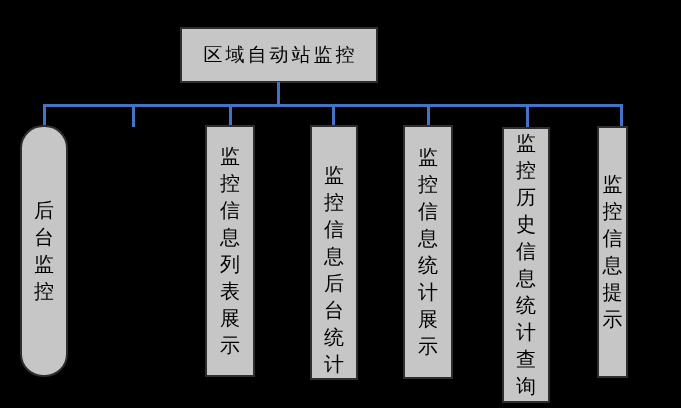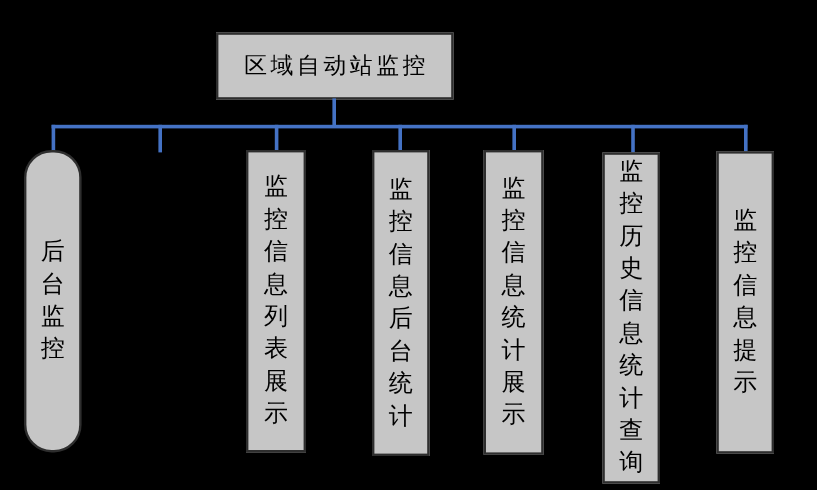--- a/index.html
+++ b/index.html
@@ -36,24 +36,24 @@
   .vtext {
     display: block;
     width: 1.15em;
     word-break: break-all;
     line-height: 27px;
     text-align: center;
   }
   .c1 { left: 20px;  top: 125px; width: 48px; height: 252px; border-radius: 23px; }
   .c2 { left: 108px; top: 125px; width: 50px; height: 252px; }
   .c3 { left: 205px; top: 125px; width: 50px; height: 252px; }
-  .c4 { left: 310px; top: 125px; width: 48px; height: 255px; }
+  .c4 { left: 310px; top: 125px; width: 48px; height: 255px; align-items: flex-end; }
   .c5 { left: 403px; top: 125px; width: 50px; height: 254px; }
   .c6 { left: 502px; top: 127px; width: 48px; height: 276px; }
-  .c7 { left: 597px; top: 126px; width: 48px; height: 252px; }
+  .c7 { left: 597px; top: 126px; width: 31px; height: 252px; }
   .line {
     position: absolute;
     background: var(--connector, #4472c4);
   }
   .stem { left: 277px; top: 82px;  width: 3px;   height: 23px; }
   .hbar { left: 43px;  top: 104px; width: 580px; height: 3px;  }
   .stub { top: 104px; width: 3px; height: 23px; }
   .s1 { left: 43px;  }
   .s2 { left: 132px; }
   .s3 { left: 229px; }

